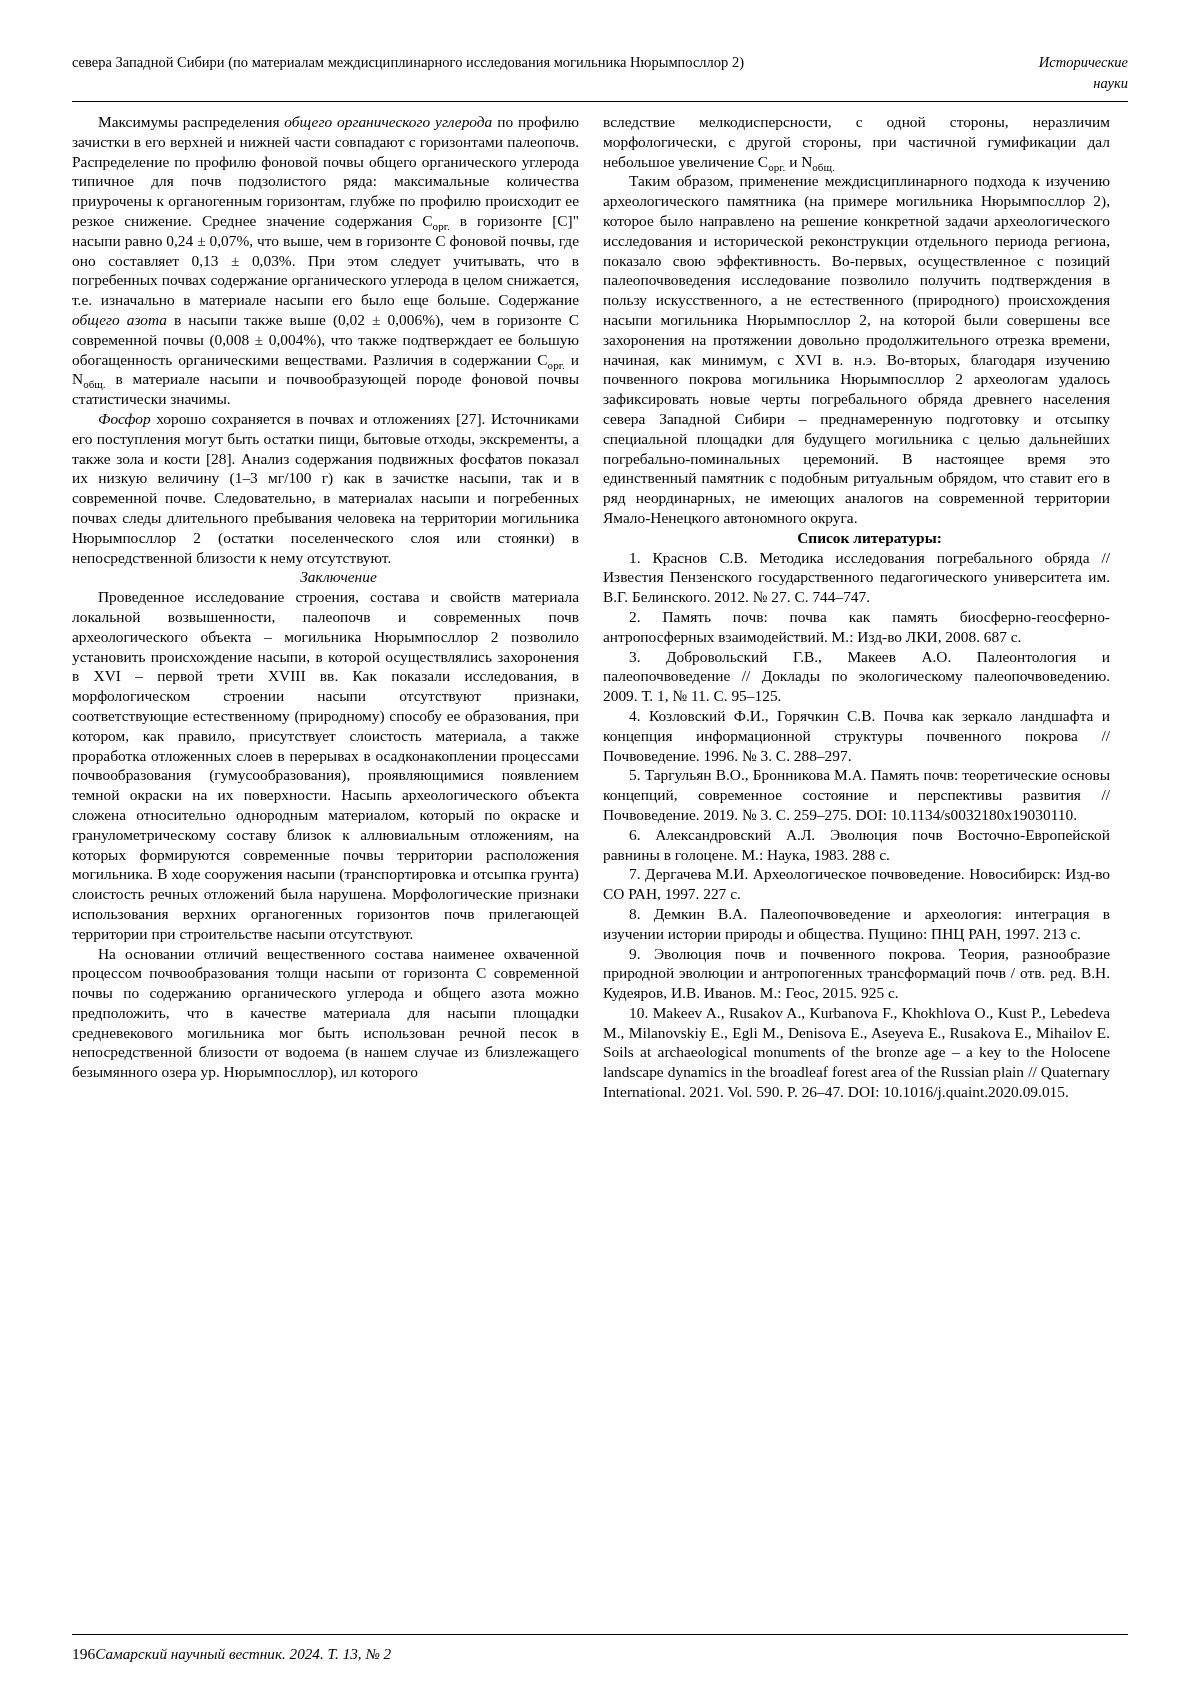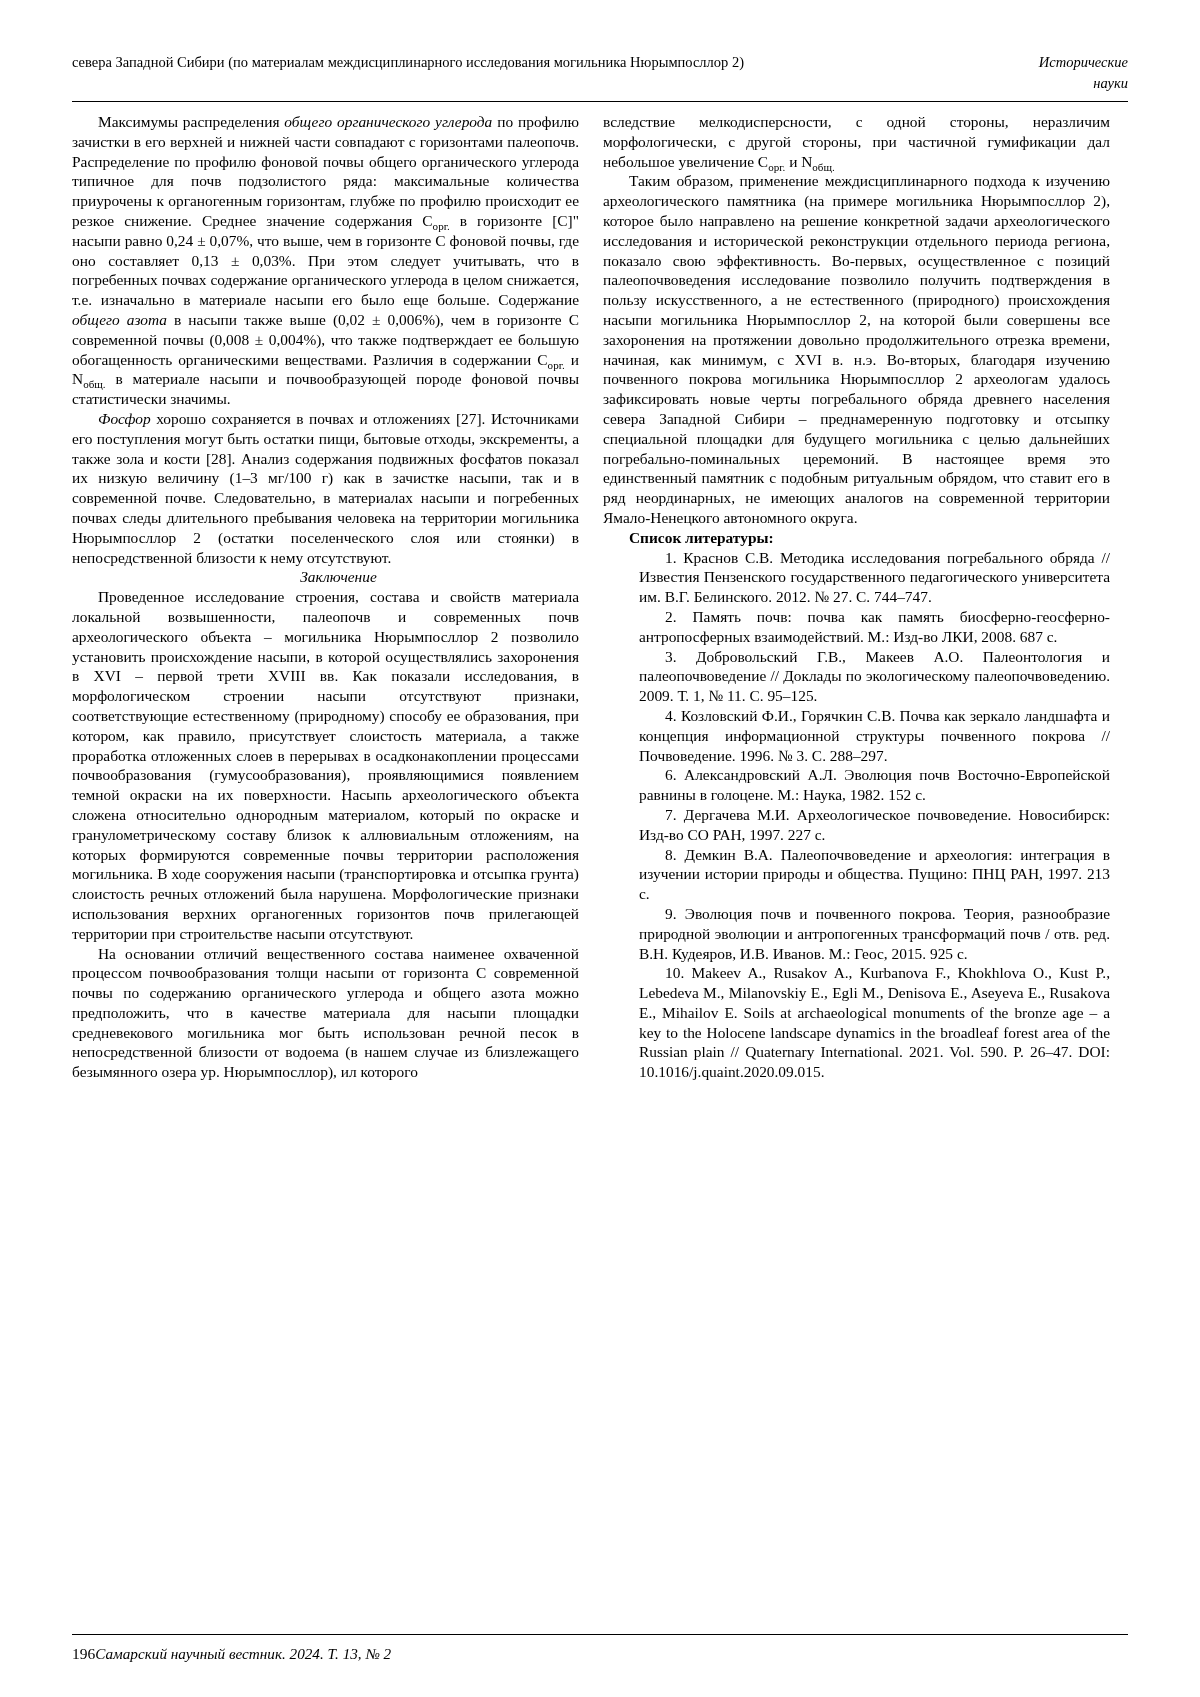--- a/index.html
+++ b/index.html
@@ -70,21 +70,21 @@
     text-indent: 26px;
   }
   .col p.noindent { text-indent: 0; }
   .center {
     text-align: center;
     text-indent: 0;
     font-style: italic;
     margin-top: 2px;
   }
   .section-title {
-    text-align: left;
+    text-align: center;
     text-indent: 0;
     font-weight: bold;
     margin-top: 6px;
     margin-bottom: 1px;
   }
   .sub { font-size: 0.72em; vertical-align: sub; line-height: 0; }
   
   .footer {
     position: absolute;
     left: 72px;
@@ -104,21 +104,21 @@
     font-size: 15.5px;
     flex: 0 0 auto;
   }
   .footer-journal {
     flex: 1 1 auto;
     text-align: left;
     font-size: 15.2px;
     font-style: italic;
     padding-right: 40px;
   }
-  .refs p { text-indent: 26px; margin-left: 36px; }
+  .refs p { text-indent: 26px; }
 </style>
 </head>
 <body>
 
 <div class="page">
 
   <div class="runhead">
     <div class="runhead-left">
       <div>севера Западной Сибири (по материалам междисциплинарного исследования могильника Нюрымпосллор 2)</div>
     </div>
@@ -141,21 +141,22 @@
 
     <div class="col">
       <p class="noindent">вследствие мелкодисперсности, с одной стороны, неразличим морфологически, с другой стороны, при частичной гумификации дал небольшое увеличение C<span class="sub">орг.</span> и N<span class="sub">общ.</span></p>
       <p>Таким образом, применение междисциплинарного подхода к изучению археологического памятника (на примере могильника Нюрымпосллор 2), которое было направлено на решение конкретной задачи археологического исследования и исторической реконструкции отдельного периода региона, показало свою эффективность. Во-первых, осуществленное с позиций палеопочвоведения исследование позволило получить подтверждения в пользу искусственного, а не естественного (природного) происхождения насыпи могильника Нюрымпосллор 2, на которой были совершены все захоронения на протяжении довольно продолжительного отрезка времени, начиная, как минимум, с XVI в. н.э. Во-вторых, благодаря изучению почвенного покрова могильника Нюрымпосллор 2 археологам удалось зафиксировать новые черты погребального обряда древнего населения севера Западной Сибири – преднамеренную подготовку и отсыпку специальной площадки для будущего могильника с целью дальнейших погребально-поминальных церемоний. В настоящее время это единственный памятник с подобным ритуальным обрядом, что ставит его в ряд неординарных, не имеющих аналогов на современной территории Ямало-Ненецкого автономного округа.</p>
       <p class="section-title">Список литературы:</p>
       <div class="refs">
         <p>1. Краснов С.В. Методика исследования погребального обряда // Известия Пензенского государственного педагогического университета им. В.Г. Белинского. 2012. № 27. С. 744–747.</p>
         <p>2. Память почв: почва как память биосферно-геосферно-антропосферных взаимодействий. М.: Изд-во ЛКИ, 2008. 687 с.</p>
         <p>3. Добровольский Г.В., Макеев А.О. Палеонтология и палеопочвоведение // Доклады по экологическому палеопочвоведению. 2009. Т. 1, № 11. С. 95–125.</p>
         <p>4. Козловский Ф.И., Горячкин С.В. Почва как зеркало ландшафта и концепция информационной структуры почвенного покрова // Почвоведение. 1996. № 3. С. 288–297.</p>
-        <p>6. Александровский А.Л. Эволюция почв Восточно-Европейской равнины в голоцене. М.: Наука, 1982. 152 с.</p>
+        <p>5. Таргульян В.О., Бронникова М.А. Память почв: теоретические основы концепций, современное состояние и перспективы развития // Почвоведение. 2019. № 3. С. 259–275. DOI: 10.1134/s0032180x19030110.</p>
+        <p>6. Александровский А.Л. Эволюция почв Восточно-Европейской равнины в голоцене. М.: Наука, 1983. 288 с.</p>
         <p>7. Дергачева М.И. Археологическое почвоведение. Новосибирск: Изд-во СО РАН, 1997. 227 с.</p>
         <p>8. Демкин В.А. Палеопочвоведение и археология: интеграция в изучении истории природы и общества. Пущино: ПНЦ РАН, 1997. 213 с.</p>
         <p>9. Эволюция почв и почвенного покрова. Теория, разнообразие природной эволюции и антропогенных трансформаций почв / отв. ред. В.Н. Кудеяров, И.В. Иванов. М.: Геос, 2015. 925 с.</p>
         <p>10. Makeev A., Rusakov A., Kurbanova F., Khokhlova O., Kust P., Lebedeva M., Milanovskiy E., Egli M., Denisova E., Aseyeva E., Rusakova E., Mihailov E. Soils at archaeological monuments of the bronze age – a key to the Holocene landscape dynamics in the broadleaf forest area of the Russian plain // Quaternary International. 2021. Vol. 590. P. 26–47. DOI: 10.1016/j.quaint.2020.09.015.</p>
       </div>
     </div>
 
   </div>
 
   <div class="footer-rule"></div>

